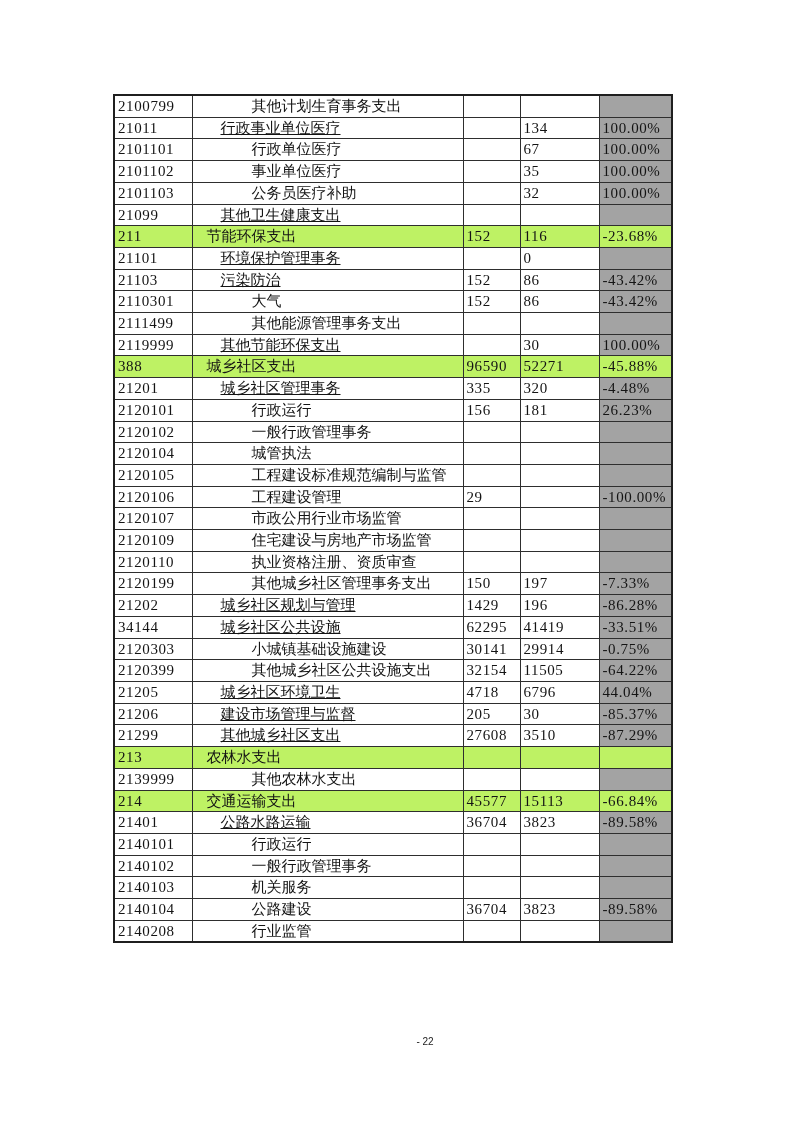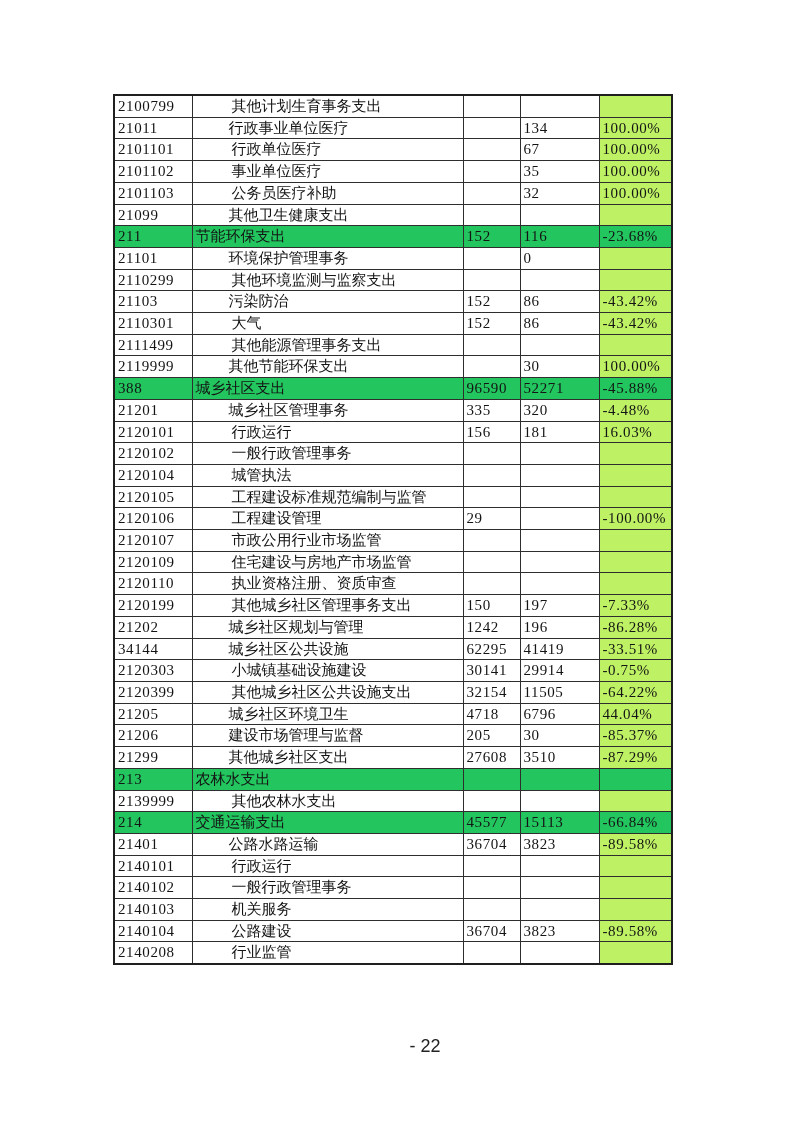--- a/index.html
+++ b/index.html
@@ -32,32 +32,32 @@
     line-height: 20.7px;
     padding: 0 2px 0 3px;
     overflow: hidden;
     white-space: nowrap;
     font-weight: normal;
     vertical-align: middle;
   }
   td.code, td.num {
     letter-spacing: 0.6px;
   }
-  td.name.lvl1 { padding-left: 3px; }
-  td.name.lvl2 { padding-left: 36px; }
-  td.name.lvl3 { padding-left: 39px; }
-  td.pct { background: #bef264; }
-  tr.section td { background: #22c55e; }
+  td.name.lvl1 { padding-left: 14px; }
+  td.name.lvl2 { padding-left: 28px; text-decoration: underline; }
+  td.name.lvl3 { padding-left: 59px; }
+  td.pct { background: #a3a3a3; }
+  tr.section td { background: #bef264; }
   .footer {
     position: absolute;
     left: 425px;
     top: 1036px;
     transform: translateX(-50%);
     font-family: "Liberation Sans", "DejaVu Sans", sans-serif;
-    font-size: 18px;
+    font-size: 10px;
     color: #222222;
   }
 </style>
 </head>
 <body>
 
 <div class="page">
 
   <table class="budget-table">
     <colgroup>
@@ -118,27 +118,20 @@
           <td class="num pct">-23.68%</td>
         </tr>
         <tr>
           <td class="code">21101</td>
           <td class="name lvl2">环境保护管理事务</td>
           <td class="num"></td>
           <td class="num">0</td>
           <td class="num pct"></td>
         </tr>
         <tr>
-          <td class="code">2110299</td>
-          <td class="name lvl3">其他环境监测与监察支出</td>
-          <td class="num"></td>
-          <td class="num"></td>
-          <td class="num pct"></td>
-        </tr>
-        <tr>
           <td class="code">21103</td>
           <td class="name lvl2">污染防治</td>
           <td class="num">152</td>
           <td class="num">86</td>
           <td class="num pct">-43.42%</td>
         </tr>
         <tr>
           <td class="code">2110301</td>
           <td class="name lvl3">大气</td>
           <td class="num">152</td>
@@ -171,21 +164,21 @@
           <td class="name lvl2">城乡社区管理事务</td>
           <td class="num">335</td>
           <td class="num">320</td>
           <td class="num pct">-4.48%</td>
         </tr>
         <tr>
           <td class="code">2120101</td>
           <td class="name lvl3">行政运行</td>
           <td class="num">156</td>
           <td class="num">181</td>
-          <td class="num pct">16.03%</td>
+          <td class="num pct">26.23%</td>
         </tr>
         <tr>
           <td class="code">2120102</td>
           <td class="name lvl3">一般行政管理事务</td>
           <td class="num"></td>
           <td class="num"></td>
           <td class="num pct"></td>
         </tr>
         <tr>
           <td class="code">2120104</td>
@@ -232,21 +225,21 @@
         <tr>
           <td class="code">2120199</td>
           <td class="name lvl3">其他城乡社区管理事务支出</td>
           <td class="num">150</td>
           <td class="num">197</td>
           <td class="num pct">-7.33%</td>
         </tr>
         <tr>
           <td class="code">21202</td>
           <td class="name lvl2">城乡社区规划与管理</td>
-          <td class="num">1242</td>
+          <td class="num">1429</td>
           <td class="num">196</td>
           <td class="num pct">-86.28%</td>
         </tr>
         <tr>
           <td class="code">34144</td>
           <td class="name lvl2">城乡社区公共设施</td>
           <td class="num">62295</td>
           <td class="num">41419</td>
           <td class="num pct">-33.51%</td>
         </tr>

